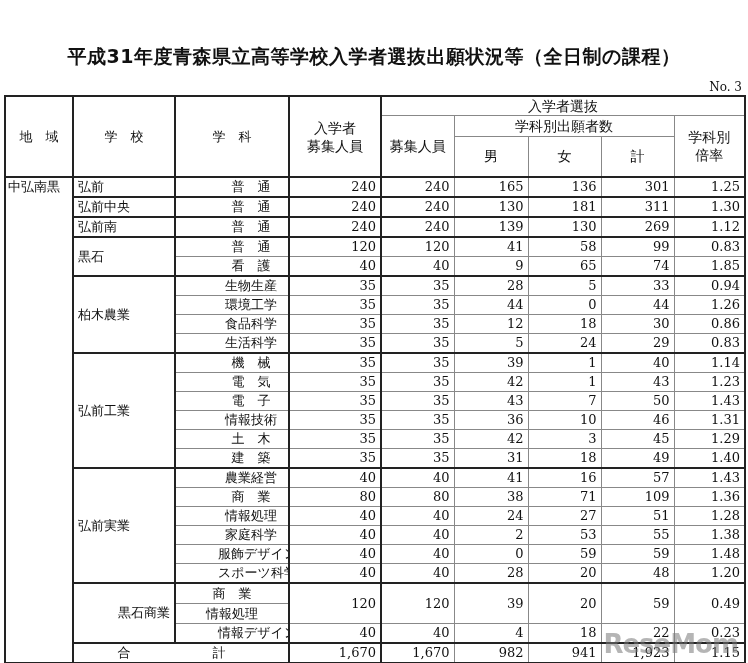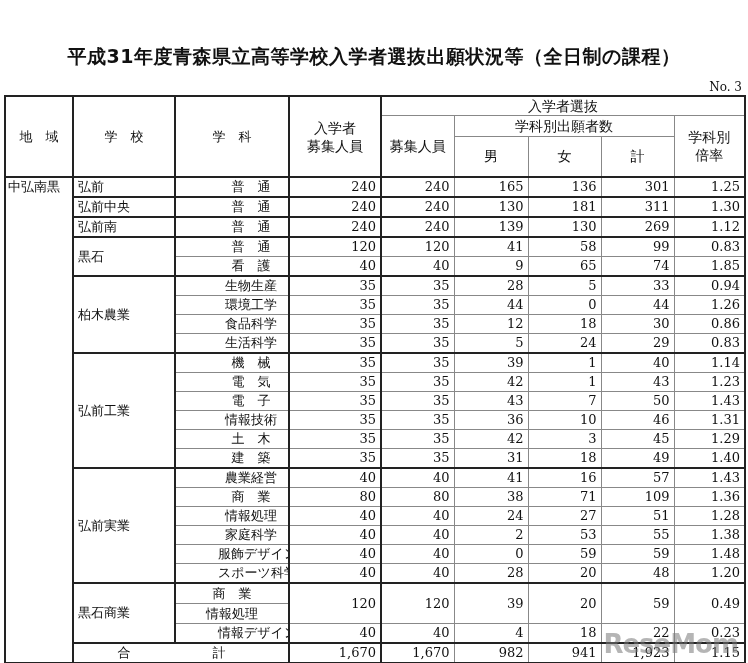--- a/index.html
+++ b/index.html
@@ -253,21 +253,21 @@
     <tr>
       <td class="ctr dept">スポーツ科学</td>
       <td class="num cap">40</td>
       <td class="num">40</td>
       <td class="num">28</td>
       <td class="num">20</td>
       <td class="num">48</td>
       <td class="num">1.20</td>
     </tr>
     <tr class="thick-top">
-      <td rowspan="2" class="school" style="height:38px;">黒石商業</td>
+      <td rowspan="2" class="school" style="height:38px;text-align:right;">黒石商業</td>
       <td class="ctr dept" style="white-space:normal;line-height:19px;padding:0;">
         <div>商　業</div>
         <div style="border-top:1px solid #888;">情報処理</div>
       </td>
       <td class="num cap">120</td>
       <td class="num">120</td>
       <td class="num">39</td>
       <td class="num">20</td>
       <td class="num">59</td>
       <td class="num">0.49</td>

